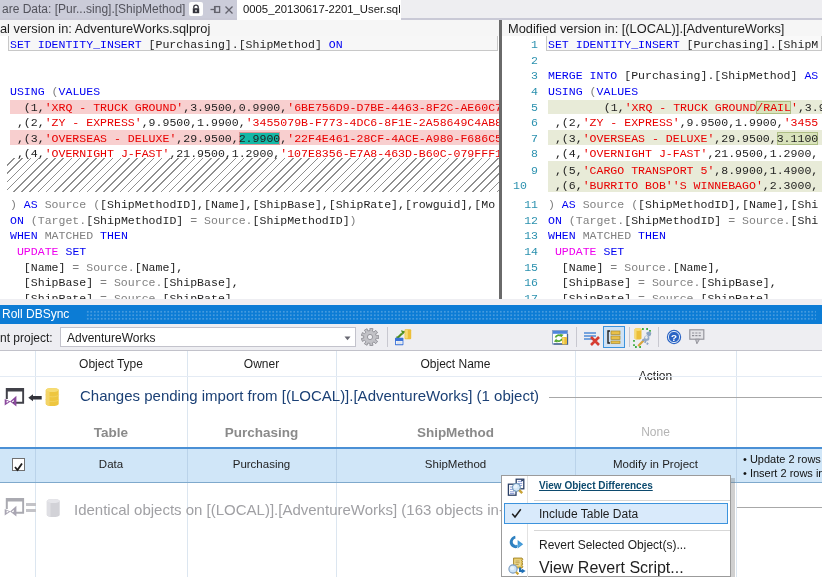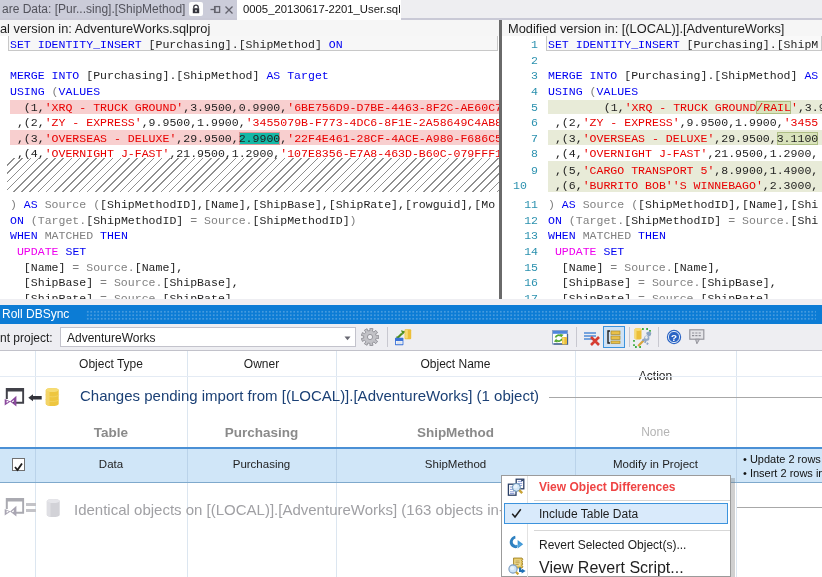--- a/index.html
+++ b/index.html
@@ -57,21 +57,20 @@
   </div>
 
   <div class="abs" style="left:499px;top:0;width:3px;height:285px;background:#6a6a6a;"></div>
 
   <div class="abs code" style="left:0;top:16px;width:499px;height:263px;overflow:hidden;">
     <div class="abs" style="left:8px;top:-1.3px;width:490px;height:15.8px;background:#f7f7f7;border:1px solid #c8c8c8;box-sizing:border-box;"></div>
     <div class="abs" style="left:10px;top:63.5px;width:489px;height:14.5px;background:#f8cfcf;"></div>
     <div class="abs" style="left:10px;top:94.3px;width:489px;height:14.6px;background:#f8cfcf;"></div>
     <div class="abs" style="left:7px;top:121.5px;width:492px;height:34.5px;background:repeating-linear-gradient(135deg,#ffffff 0 4.7px,#8f8f8f 4.7px 5.8px);"></div>
     <div class="cl" style="left:10px;top:0.7px;"><span class="k">SET IDENTITY_INSERT</span> [Purchasing].[ShipMethod] <span class="k">ON</span></div>
-    <div class="cl" style="left:10px;top:32.4px;"><span class="k">MERGE INTO</span> [Purchasing].[ShipMethod] <span class="k">AS Target</span></div>
     <div class="cl" style="left:10px;top:48.3px;"><span class="k">USING</span> <span class="g">(</span><span class="k">VALUES</span></div>
     <div class="cl" style="left:10px;top:63.7px;">  (1,<span class="s">'XRQ - TRUCK GROUND'</span>,3.9500,0.9900,<span class="s">'6BE756D9-D7BE-4463-8F2C-AE60C710D606'</span></div>
     <div class="cl" style="left:10px;top:79.1px;"> ,(2,<span class="s">'ZY - EXPRESS'</span>,9.9500,1.9900,<span class="s">'3455079B-F773-4DC6-8F1E-2A58649C4AB8'</span></div>
     <div class="cl" style="left:10px;top:94.5px;"> ,(3,<span class="s">'OVERSEAS - DELUXE'</span>,29.9500,<span class="wr">2.9900</span>,<span class="s">'22F4E461-28CF-4ACE-A980-F686C5FE8A31'</span></div>
     <div class="cl" style="left:10px;top:109.9px;"> ,(4,<span class="s">'OVERNIGHT J-FAST'</span>,21.9500,1.2900,<span class="s">'107E8356-E7A8-463D-B60C-079FFF1E2C26'</span></div>
     <div class="cl" style="left:10px;top:176.5px;"><span class="k">ON</span><span class="g"> (Target.</span>[ShipMethodID]<span class="g"> = Source.</span>[ShipMethodID]<span class="g">)</span></div>
     <div class="cl" style="left:10px;top:160.8px;"><span class="g">) </span><span class="k">AS</span><span class="g"> Source (</span>[ShipMethodID],[Name],[ShipBase],[ShipRate],[rowguid],[Mo</div>
     <div class="cl" style="left:10px;top:192.2px;"><span class="k">WHEN</span> <span class="g">MATCHED</span> <span class="k">THEN</span></div>
     <div class="cl" style="left:10px;top:207.9px;"> <span class="m">UPDATE</span> <span class="k">SET</span></div>
     <div class="cl" style="left:10px;top:223.6px;">  [Name]<span class="g"> = Source.</span>[Name],</div>
@@ -287,21 +286,21 @@
   <svg class="abs" style="left:5px;top:2px;" width="19" height="19" viewBox="0 0 19 19">
     <rect x="9.2" y="1.2" width="7.6" height="9.6" fill="#ffffff" stroke="#2a3f66" stroke-width="1.3"></rect>
     <path d="M10.8 3.4 h4.4 M10.8 5.4 h4.4 M10.8 7.4 h4.4" stroke="#7a8fd0" stroke-width="0.9"></path>
     <path d="M14.2 1.2 l2.6 1.4 -2.6 1z" fill="#2a3f66"></path>
     <rect x="1.4" y="6.2" width="7.6" height="11" fill="#ffffff" stroke="#2a3f66" stroke-width="1.3"></rect>
     <path d="M3 9 h4.4 M3 11.4 h4.4 M3 13.8 h4.4 M3 15.6 h4.4" stroke="#7a8fd0" stroke-width="0.9"></path>
     <circle cx="9.4" cy="9.4" r="4" fill="#d3e7f8" stroke="#6590b5" stroke-width="1"></circle>
     <circle cx="8.6" cy="8.6" r="2" fill="#eaf4fc"></circle>
     <path d="M12.2 12.2 l3 3" stroke="#c9a234" stroke-width="2.4"></path>
   </svg>
-  <div class="abs" style="left:37px;top:4px;font-size:12px;font-weight:bold;color:#ef4444;">View Object Differences</div>
+  <div class="abs" style="left:37px;top:4px;font-size:10px;font-weight:bold;color:#0c4a6e;text-decoration:underline;">View Object Differences</div>
   <div class="abs" style="left:32px;top:24px;width:196px;height:1px;background:#d7d7d7;"></div>
 
   <div class="abs" style="left:2px;top:27px;width:224px;height:21px;background:#d9eafb;border:1px solid #3c93dd;box-sizing:border-box;"></div>
   <svg class="abs" style="left:8px;top:31px;" width="13" height="13" viewBox="0 0 13 13">
     <path d="M2.2 6.8 l2.8 3.2 L10.8 2.2" fill="none" stroke="#1e1e1e" stroke-width="1.5"></path>
   </svg>
   <div class="abs" style="left:37px;top:31px;font-size:12px;color:#1e1e1e;">Include Table Data</div>
   <div class="abs" style="left:32px;top:54px;width:196px;height:1px;background:#d7d7d7;"></div>
 
   <svg class="abs" style="left:6px;top:59px;" width="16" height="15" viewBox="0 0 16 15">

